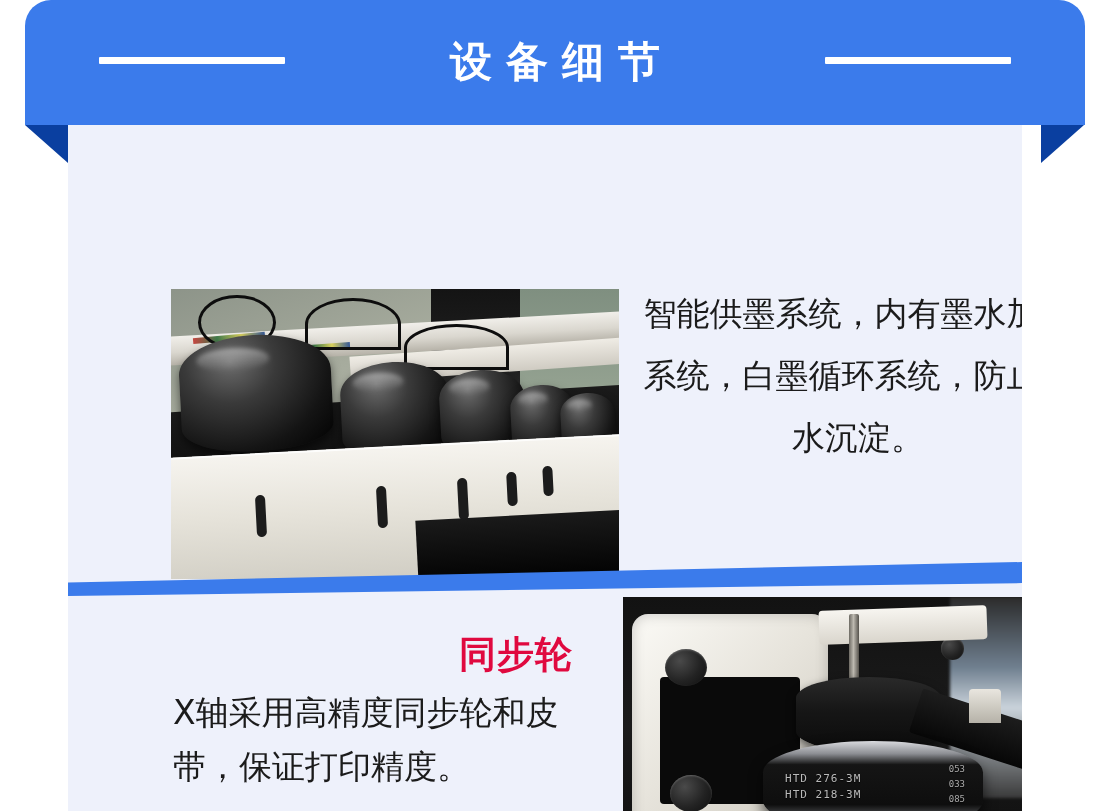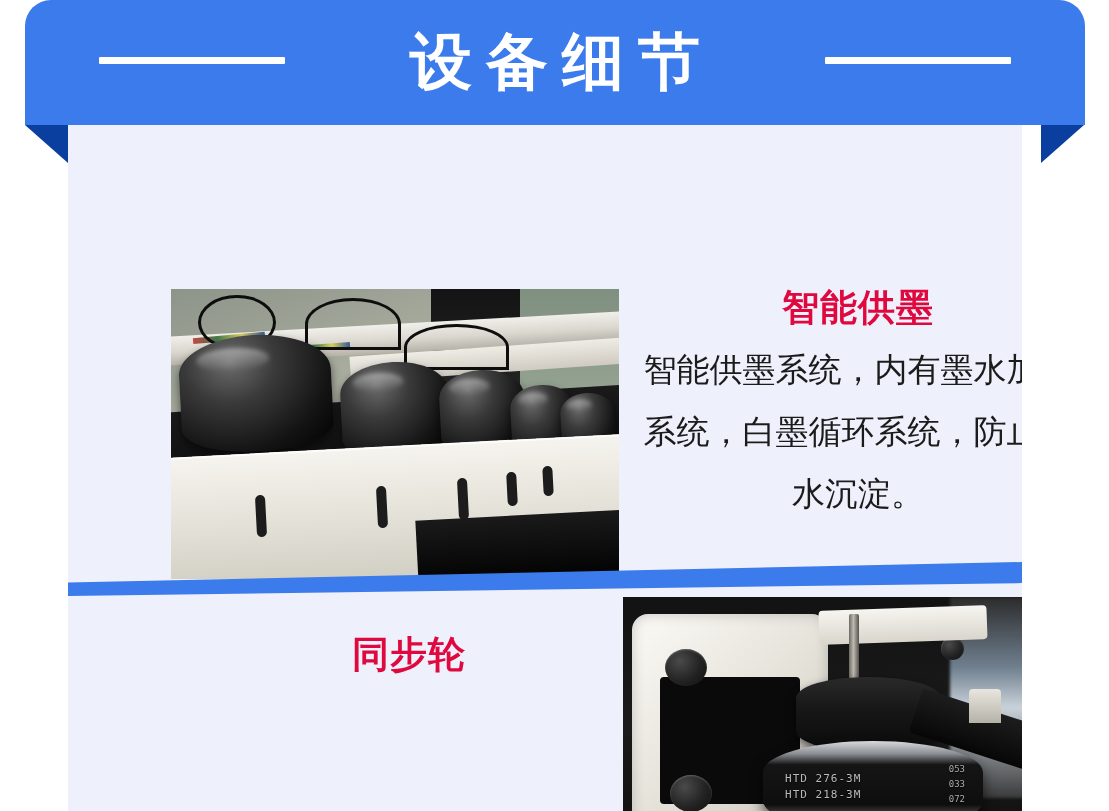--- a/index.html
+++ b/index.html
@@ -35,21 +35,21 @@
     border-radius: 26px 26px 0 0;
     overflow: hidden;
   }
   .banner-title {
     position: absolute;
     left: 0;
     right: 0;
     top: 8px;
     text-align: center;
     color: #ffffff;
-    font-size: 62px;
+    font-size: 42px;
     font-weight: bold;
     letter-spacing: 14px;
     line-height: 108px;
     text-indent: 14px;
     white-space: nowrap;
     font-family: "DejaVu Sans", "Liberation Sans", sans-serif;
   }
   .banner-rule {
     position: absolute;
     top: 57px;
@@ -303,21 +303,21 @@
   .sec-title {
     color: #E0093F;
     font-weight: bold;
     font-size: 37px;
     line-height: 50px;
     letter-spacing: 1px;
     margin: 0 0 6px 0;
     font-family: "DejaVu Sans", "Liberation Sans", sans-serif;
   }
   .txt-1 .sec-title { text-align: center; }
-  .txt-2 .sec-title { text-align: center; padding-left: 72px; }
+  .txt-2 .sec-title { text-align: right; padding-left: 72px; }
 
   .sec-body {
     color: #1b1b1b;
     font-size: 33px;
     line-height: 62px;
     margin: 0;
     font-family: "DejaVu Sans", "Liberation Sans", sans-serif;
   }
   .txt-1 .sec-body { text-align: center; }
   .txt-2 .sec-body { text-align: left; line-height: 54px; }
@@ -365,28 +365,28 @@
         <div class="p1-trayslot" style="left:19%; top:71%;"></div>
         <div class="p1-trayslot" style="left:46%; top:68%;"></div>
         <div class="p1-trayslot" style="left:64%; top:65%;"></div>
         <div class="p1-trayslot" style="left:75%; top:63%; height:34px;"></div>
         <div class="p1-trayslot" style="left:83%; top:61%; height:30px;"></div>
         <div class="p1-underdark"></div>
       </div>
     </div>
 
     <div class="txt-block txt-1">
-      <h2 class="sec-title">智能供墨</h2>
       <p class="sec-body">智能供墨系统，内有墨水加热系统，白墨循环系统，防止墨水沉淀。</p>
     </div>
 
     <div class="slant-bar mid"></div>
 
     <div class="txt-block txt-2">
       <h2 class="sec-title">同步轮</h2>
+      <p class="sec-body">X轴采用高精度同步轮和皮带，保证打印精度。</p>
     </div>
 
     <div class="photo photo-2">
       <div class="p2">
         <div class="p2-bg"></div>
         <div class="p2-rightstack"></div>
 
         <div class="p2-bracket"></div>
         <div class="p2-window"></div>
         <div class="p2-bolt" style="left:9%;  top:18%; width:9%;  height:13%;"></div>
@@ -398,20 +398,20 @@
 
         <div class="p2-pulley-top"></div>
         <div class="p2-belt"></div>
         <div class="p2-armpost"></div>
 
         <div class="p2-pulley-main">
           <div class="p2-pulley-label l1">HTD 276-3M</div>
           <div class="p2-pulley-label l2">HTD 218-3M</div>
           <div class="p2-pulley-num" style="top:26%;">053</div>
           <div class="p2-pulley-num" style="top:42%;">033</div>
-          <div class="p2-pulley-num" style="top:58%;">072</div>
+          <div class="p2-pulley-num" style="top:58%;">085</div>
         </div>
 
       </div>
     </div>
 
   </div>
 </div>
 
 </body></html>

